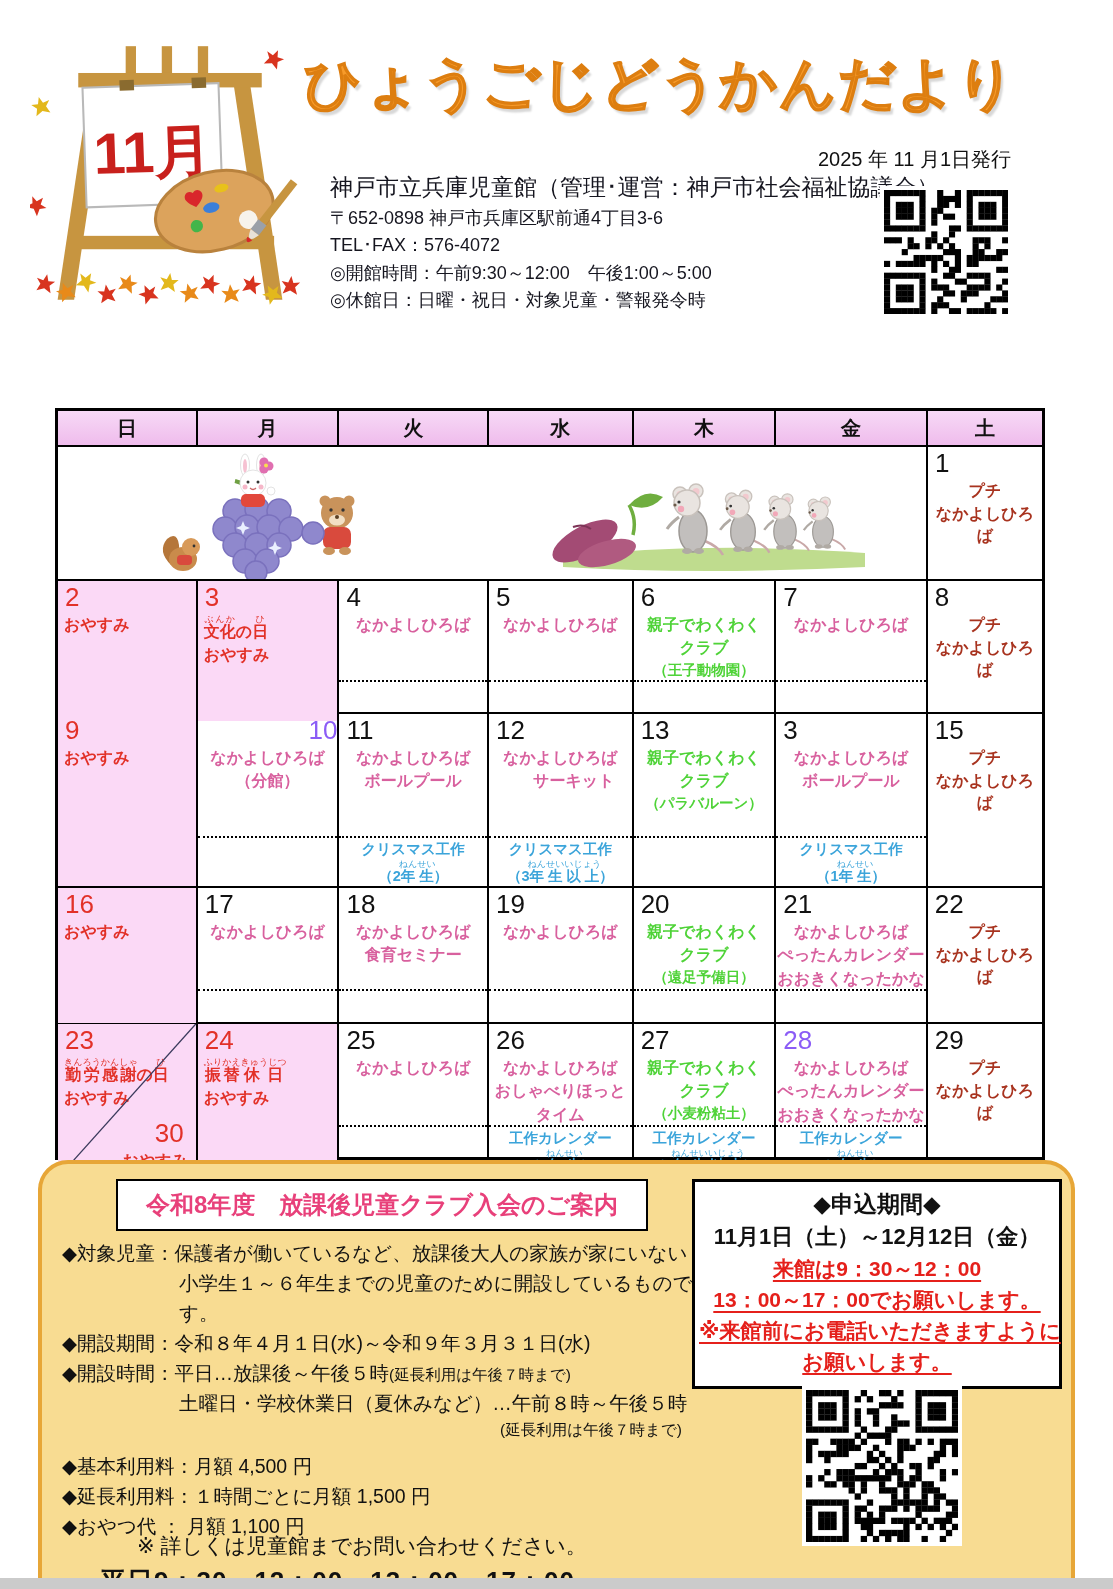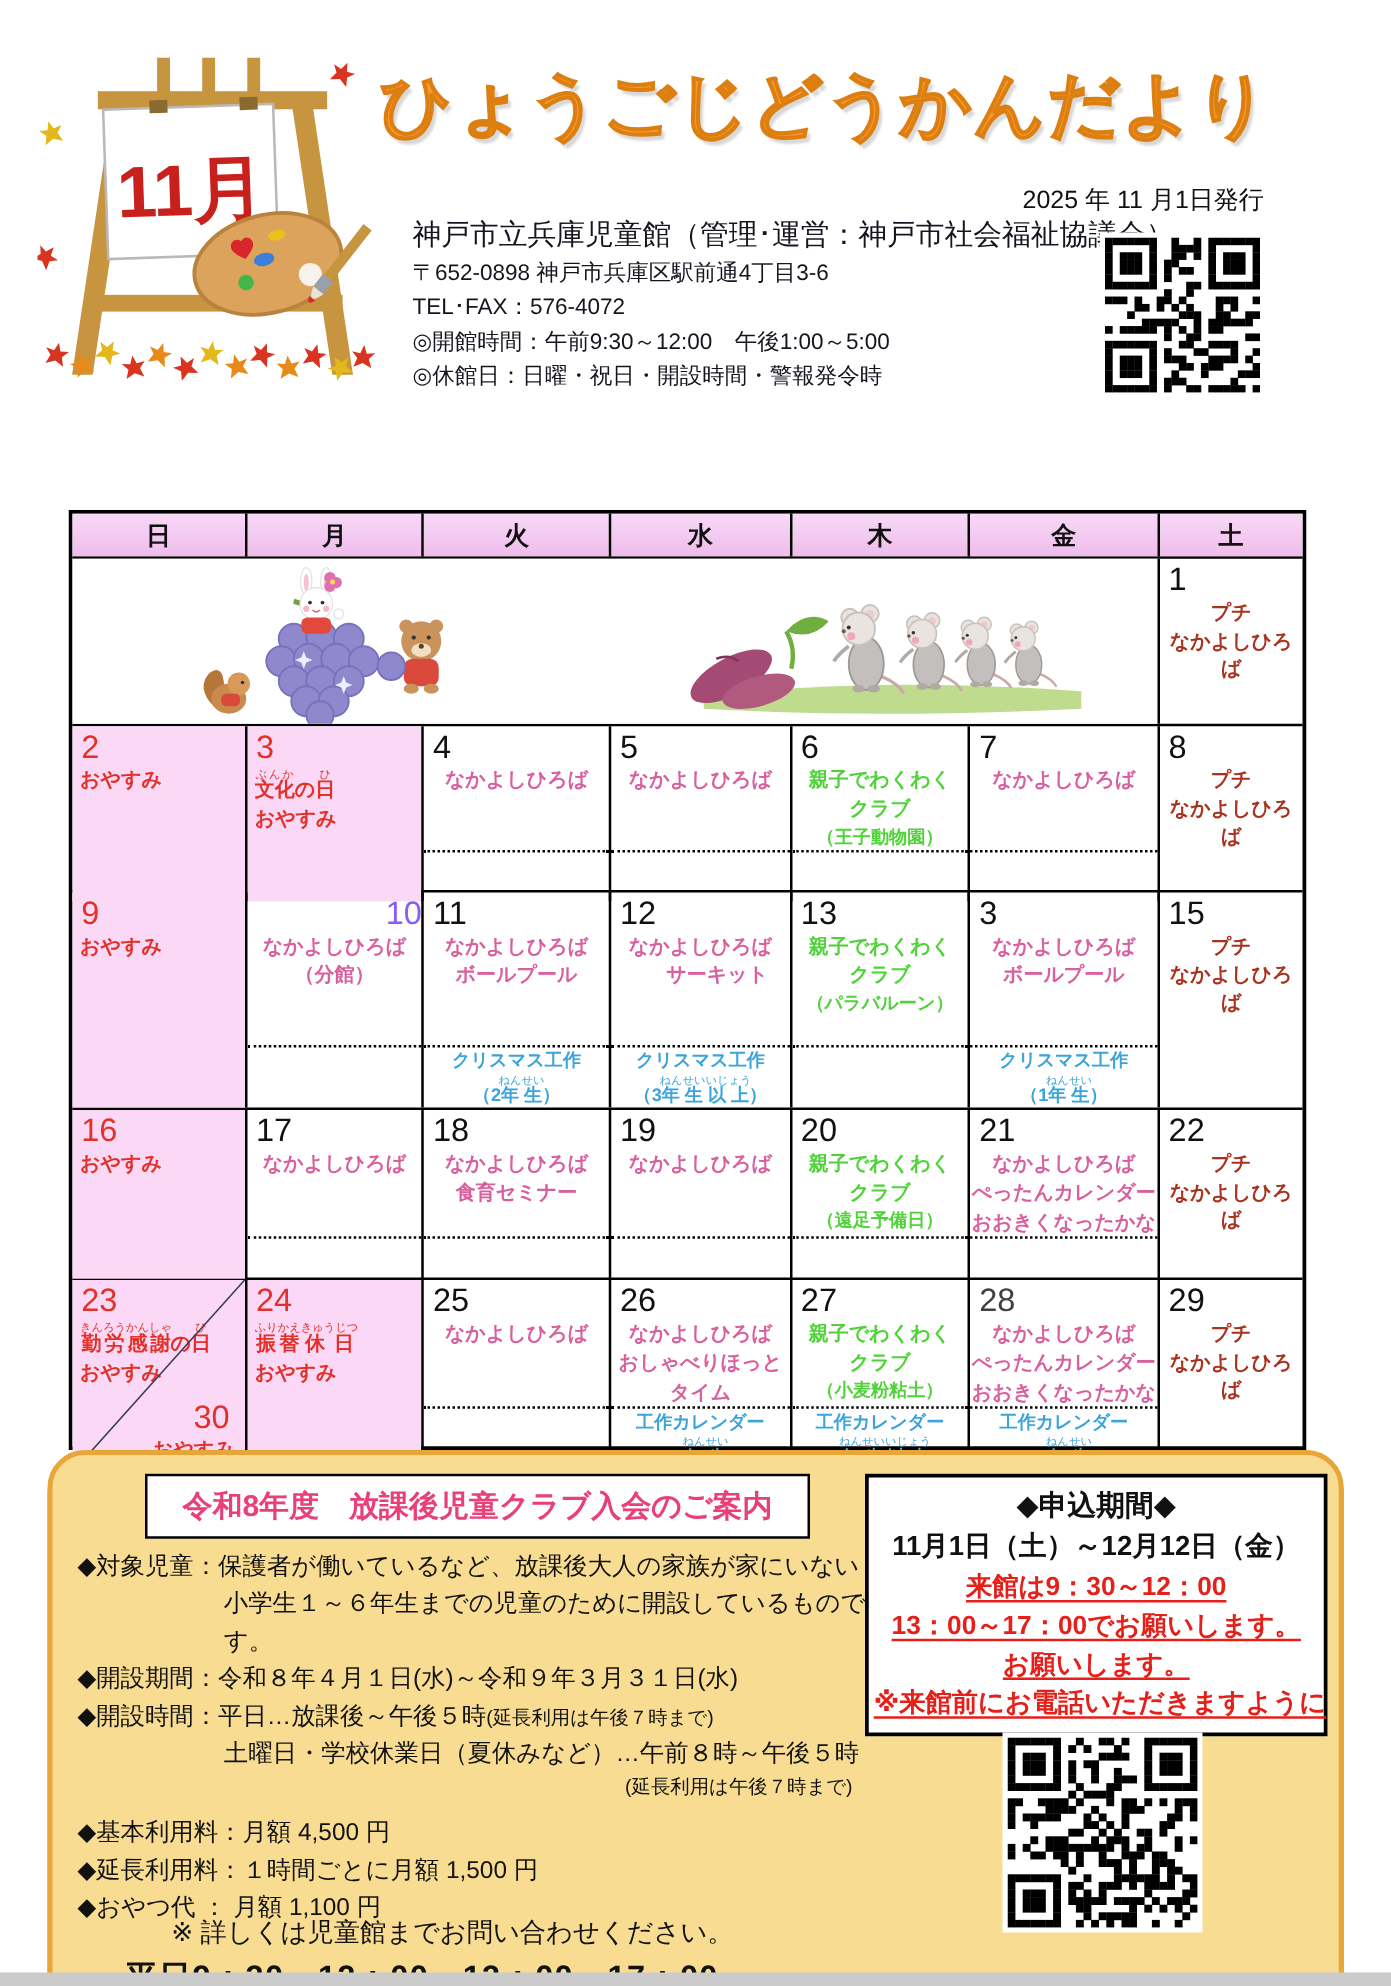--- a/index.html
+++ b/index.html
@@ -129,21 +129,21 @@
   </svg>
 
   <div class="main-title">ひょうごじどうかんだより</div>
   <div class="issue-date">2025 年 11 月1日発行</div>
 
   <div class="org-info">
     <div class="l1">神戸市立兵庫児童館（管理･運営：神戸市社会福祉協議会）</div>
     <div>〒652-0898 神戸市兵庫区駅前通4丁目3-6</div>
     <div>TEL･FAX：576-4072</div>
     <div>◎開館時間：午前9:30～12:00　午後1:00～5:00</div>
-    <div>◎休館日：日曜・祝日・開設時間・警報発令時</div>
+    <div>◎休館日：日曜・祝日・対象児童・警報発令時</div>
   </div>
 
   <div class="qr" id="qr-top">
       <svg viewBox="0 0 21 21" xmlns="http://www.w3.org/2000/svg">
         <g fill="#000">
           <rect x="0" y="0" width="1.04" height="1.04"></rect>
           <rect x="1" y="0" width="1.04" height="1.04"></rect>
           <rect x="2" y="0" width="1.04" height="1.04"></rect>
           <rect x="3" y="0" width="1.04" height="1.04"></rect>
           <rect x="4" y="0" width="1.04" height="1.04"></rect>
@@ -695,21 +695,21 @@
               <div class="ev" style="color: rgb(79, 211, 56);">クラブ</div>
               <div class="ev ev-small" style="color: rgb(79, 211, 56);">（小麦粉粘土）</div>
             </div>
             <div class="cell-sub">
               <div class="ev sub-ev" style="color: rgb(59, 164, 218);">工作カレンダー</div>
               <div class="ev sub-ev" style="color: rgb(59, 164, 218);">（3<ruby>年生以上<rt>ねんせいいじょう</rt></ruby>）</div>
             </div>
           </div>
           <div class="cal-cell">
             <div class="cell-main">
-              <div class="d-num" style="color: #404040;">28</div>
+              <div class="d-num" style="color: #8b5cf6;">28</div>
               <div class="ev" style="color: rgb(216, 96, 158);">なかよしひろば</div>
               <div class="ev" style="color: rgb(216, 96, 158);">ぺったんカレンダー</div>
               <div class="ev" style="color: rgb(216, 96, 158);">おおきくなったかな</div>
             </div>
             <div class="cell-sub">
               <div class="ev sub-ev" style="color: rgb(59, 164, 218);">工作カレンダー</div>
               <div class="ev sub-ev" style="color: rgb(59, 164, 218);">（1<ruby>年生<rt>ねんせい</rt></ruby>）</div>
             </div>
           </div>
           <div class="cal-cell">
@@ -738,22 +738,22 @@
       </div>
     <div class="club-note">※ 詳しくは児童館までお問い合わせください。</div>
     <div class="club-hours">平日9：30～12：00・13：00～17：00</div>
 
     <div class="app-box">
       <div class="app-title">◆申込期間◆</div>
       <div class="app-period">11月1日（土）～12月12日（金）</div>
       <div id="app-red-lines">
           <div class="app-red">来館は9：30～12：00</div>
           <div class="app-red">13：00～17：00でお願いします。</div>
+          <div class="app-red">※来館前にお電話いただきますように</div>
           <div class="app-red">お願いします。</div>
-          <div class="app-red">※来館前にお電話いただきますように</div>
         </div>
     </div>
     <div class="qr" id="qr-bottom">
         <svg viewBox="0 0 25 25" xmlns="http://www.w3.org/2000/svg">
           <g fill="#000">
             <rect x="0" y="0" width="1.04" height="1.04"></rect>
             <rect x="1" y="0" width="1.04" height="1.04"></rect>
             <rect x="2" y="0" width="1.04" height="1.04"></rect>
             <rect x="3" y="0" width="1.04" height="1.04"></rect>
             <rect x="4" y="0" width="1.04" height="1.04"></rect>

